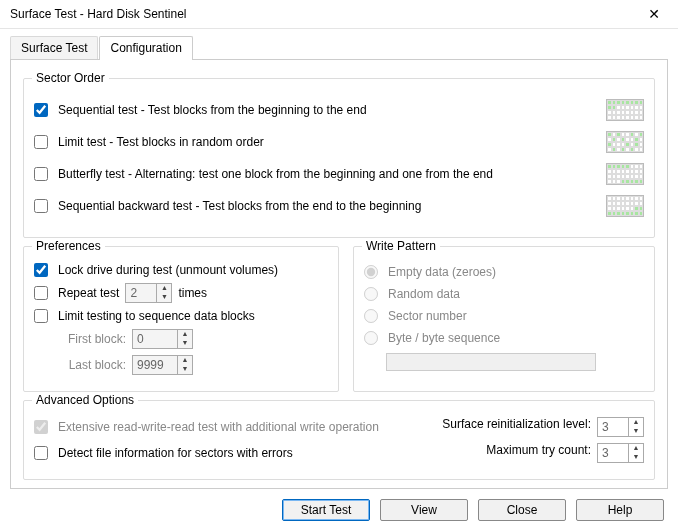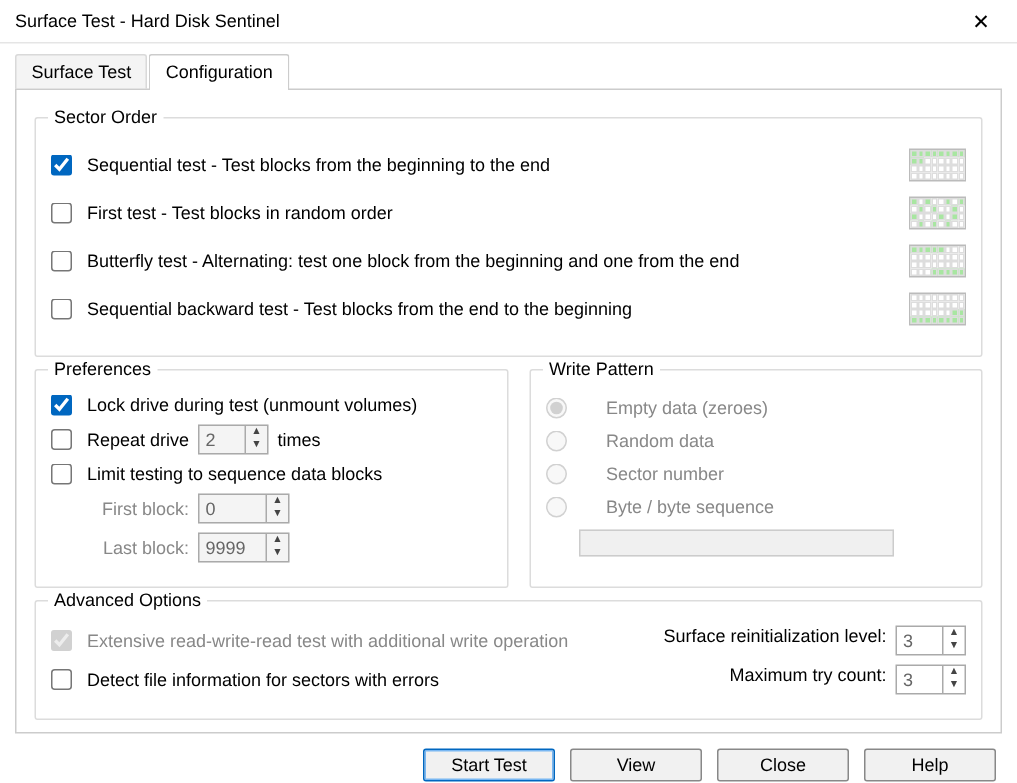--- a/index.html
+++ b/index.html
@@ -149,21 +149,21 @@
     width: 14px; height: 9px;
     font-size: 7px;
     line-height: 7px;
     text-align: center;
     color: #444;
     cursor: default;
   }
   .spin.disabled { background: #f4f4f4; }
   .spin.small input { width: 30px; }
   .disabled-text { color: #888; }
-  .radio-row { display: flex; align-items: center; gap: 22px; margin: 8px 0; color: #888; }
+  .radio-row { display: flex; align-items: center; gap: 6px; margin: 8px 0; color: #888; }
   .byteseq-box {
     margin-left: 22px;
     margin-top: 4px;
     height: 18px;
     border: 1px solid #ccc;
     background: #f0f0f0;
     width: 210px;
   }
   .adv {
     margin-top: 8px;
@@ -256,21 +256,21 @@
               <span></span>
               <span></span>
               <span></span>
               <span></span>
             </div>
         </div>
 
         <div class="sector-row">
           <label class="sector-label">
             <input type="checkbox" style="">
-            <span>First test - Test blocks in random order</span>
+            <span>Limit test - Test blocks in random order</span>
           </label>
           <div class="grid-icon">
               <span class="g"></span>
               <span></span>
               <span class="g"></span>
               <span></span>
               <span></span>
               <span class="g"></span>
               <span></span>
               <span class="g"></span>
@@ -388,21 +388,21 @@
         <div class="group prefs">
           <div class="legend">Preferences</div>
 
           <div class="row">
             <input type="checkbox" checked="" style="">
             <label>Lock drive during test (unmount volumes)</label>
           </div>
 
           <div class="row">
             <input type="checkbox" style="">
-            <label>Repeat drive</label>
+            <label>Repeat test</label>
             <div class="spin small disabled">
               <input disabled="" value="2" style="">
               <div class="btns">
                   <div>▲</div>
                   <div>▼</div>
                 </div>
             </div>
             <label>times</label>
           </div>
 

